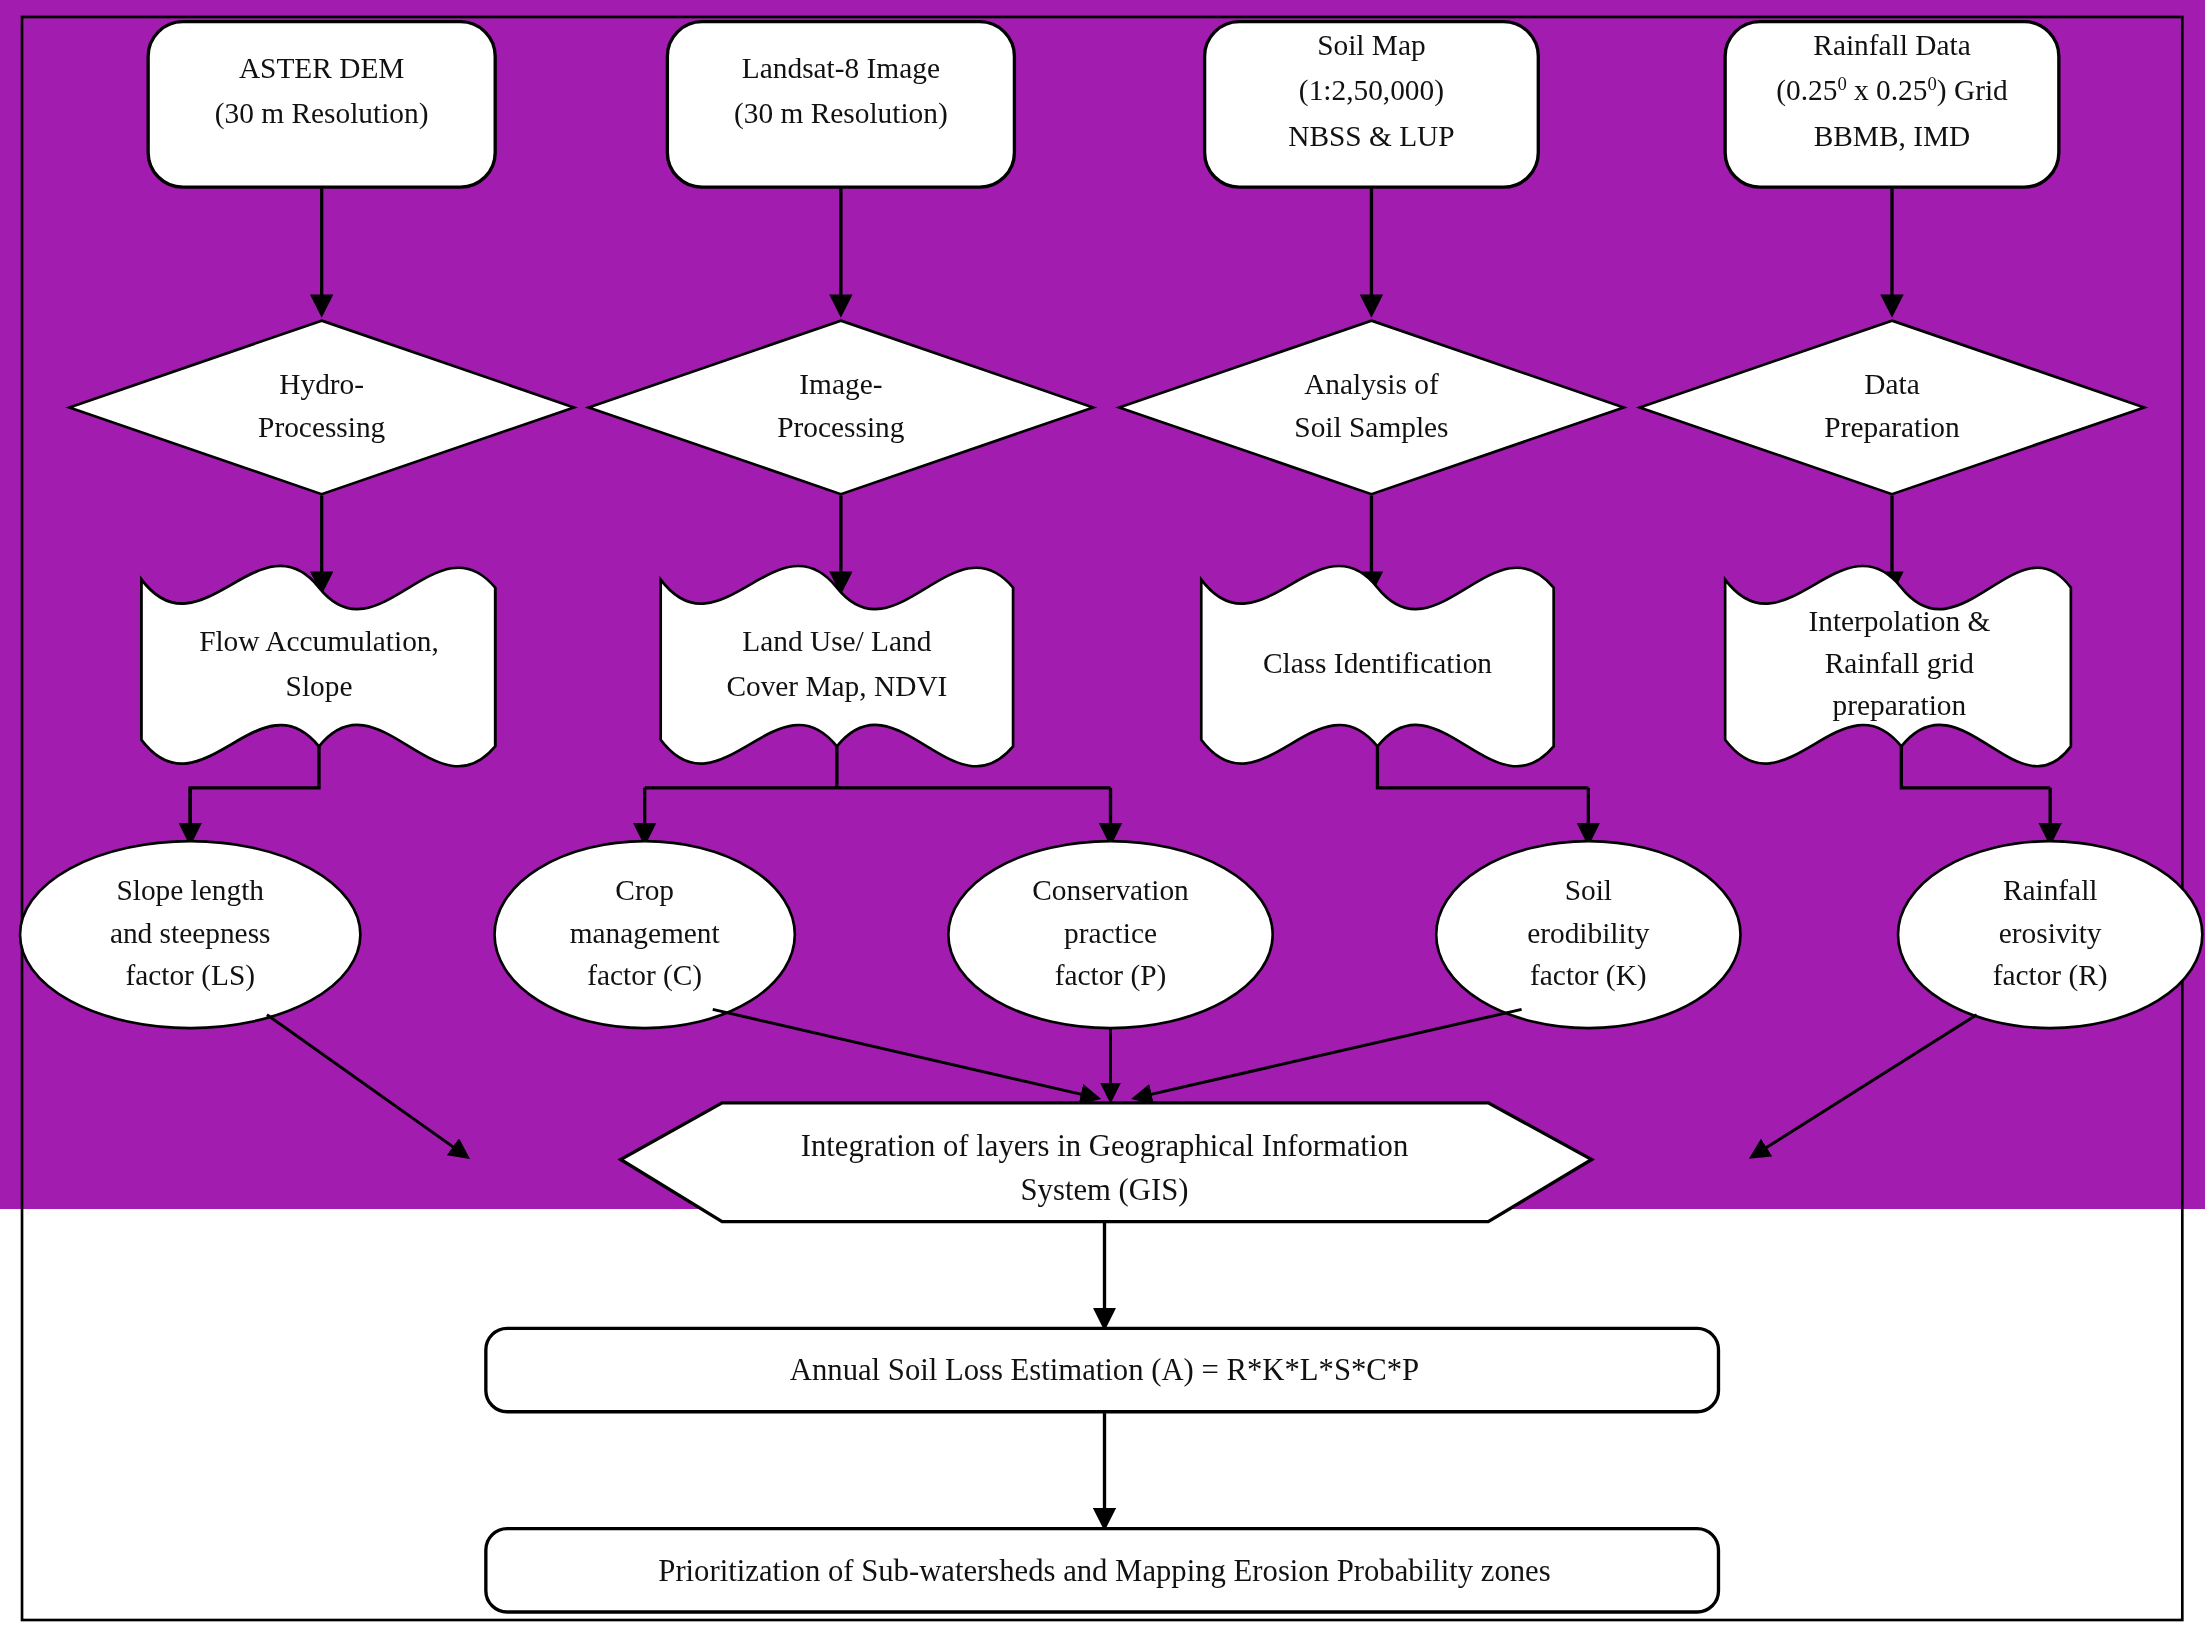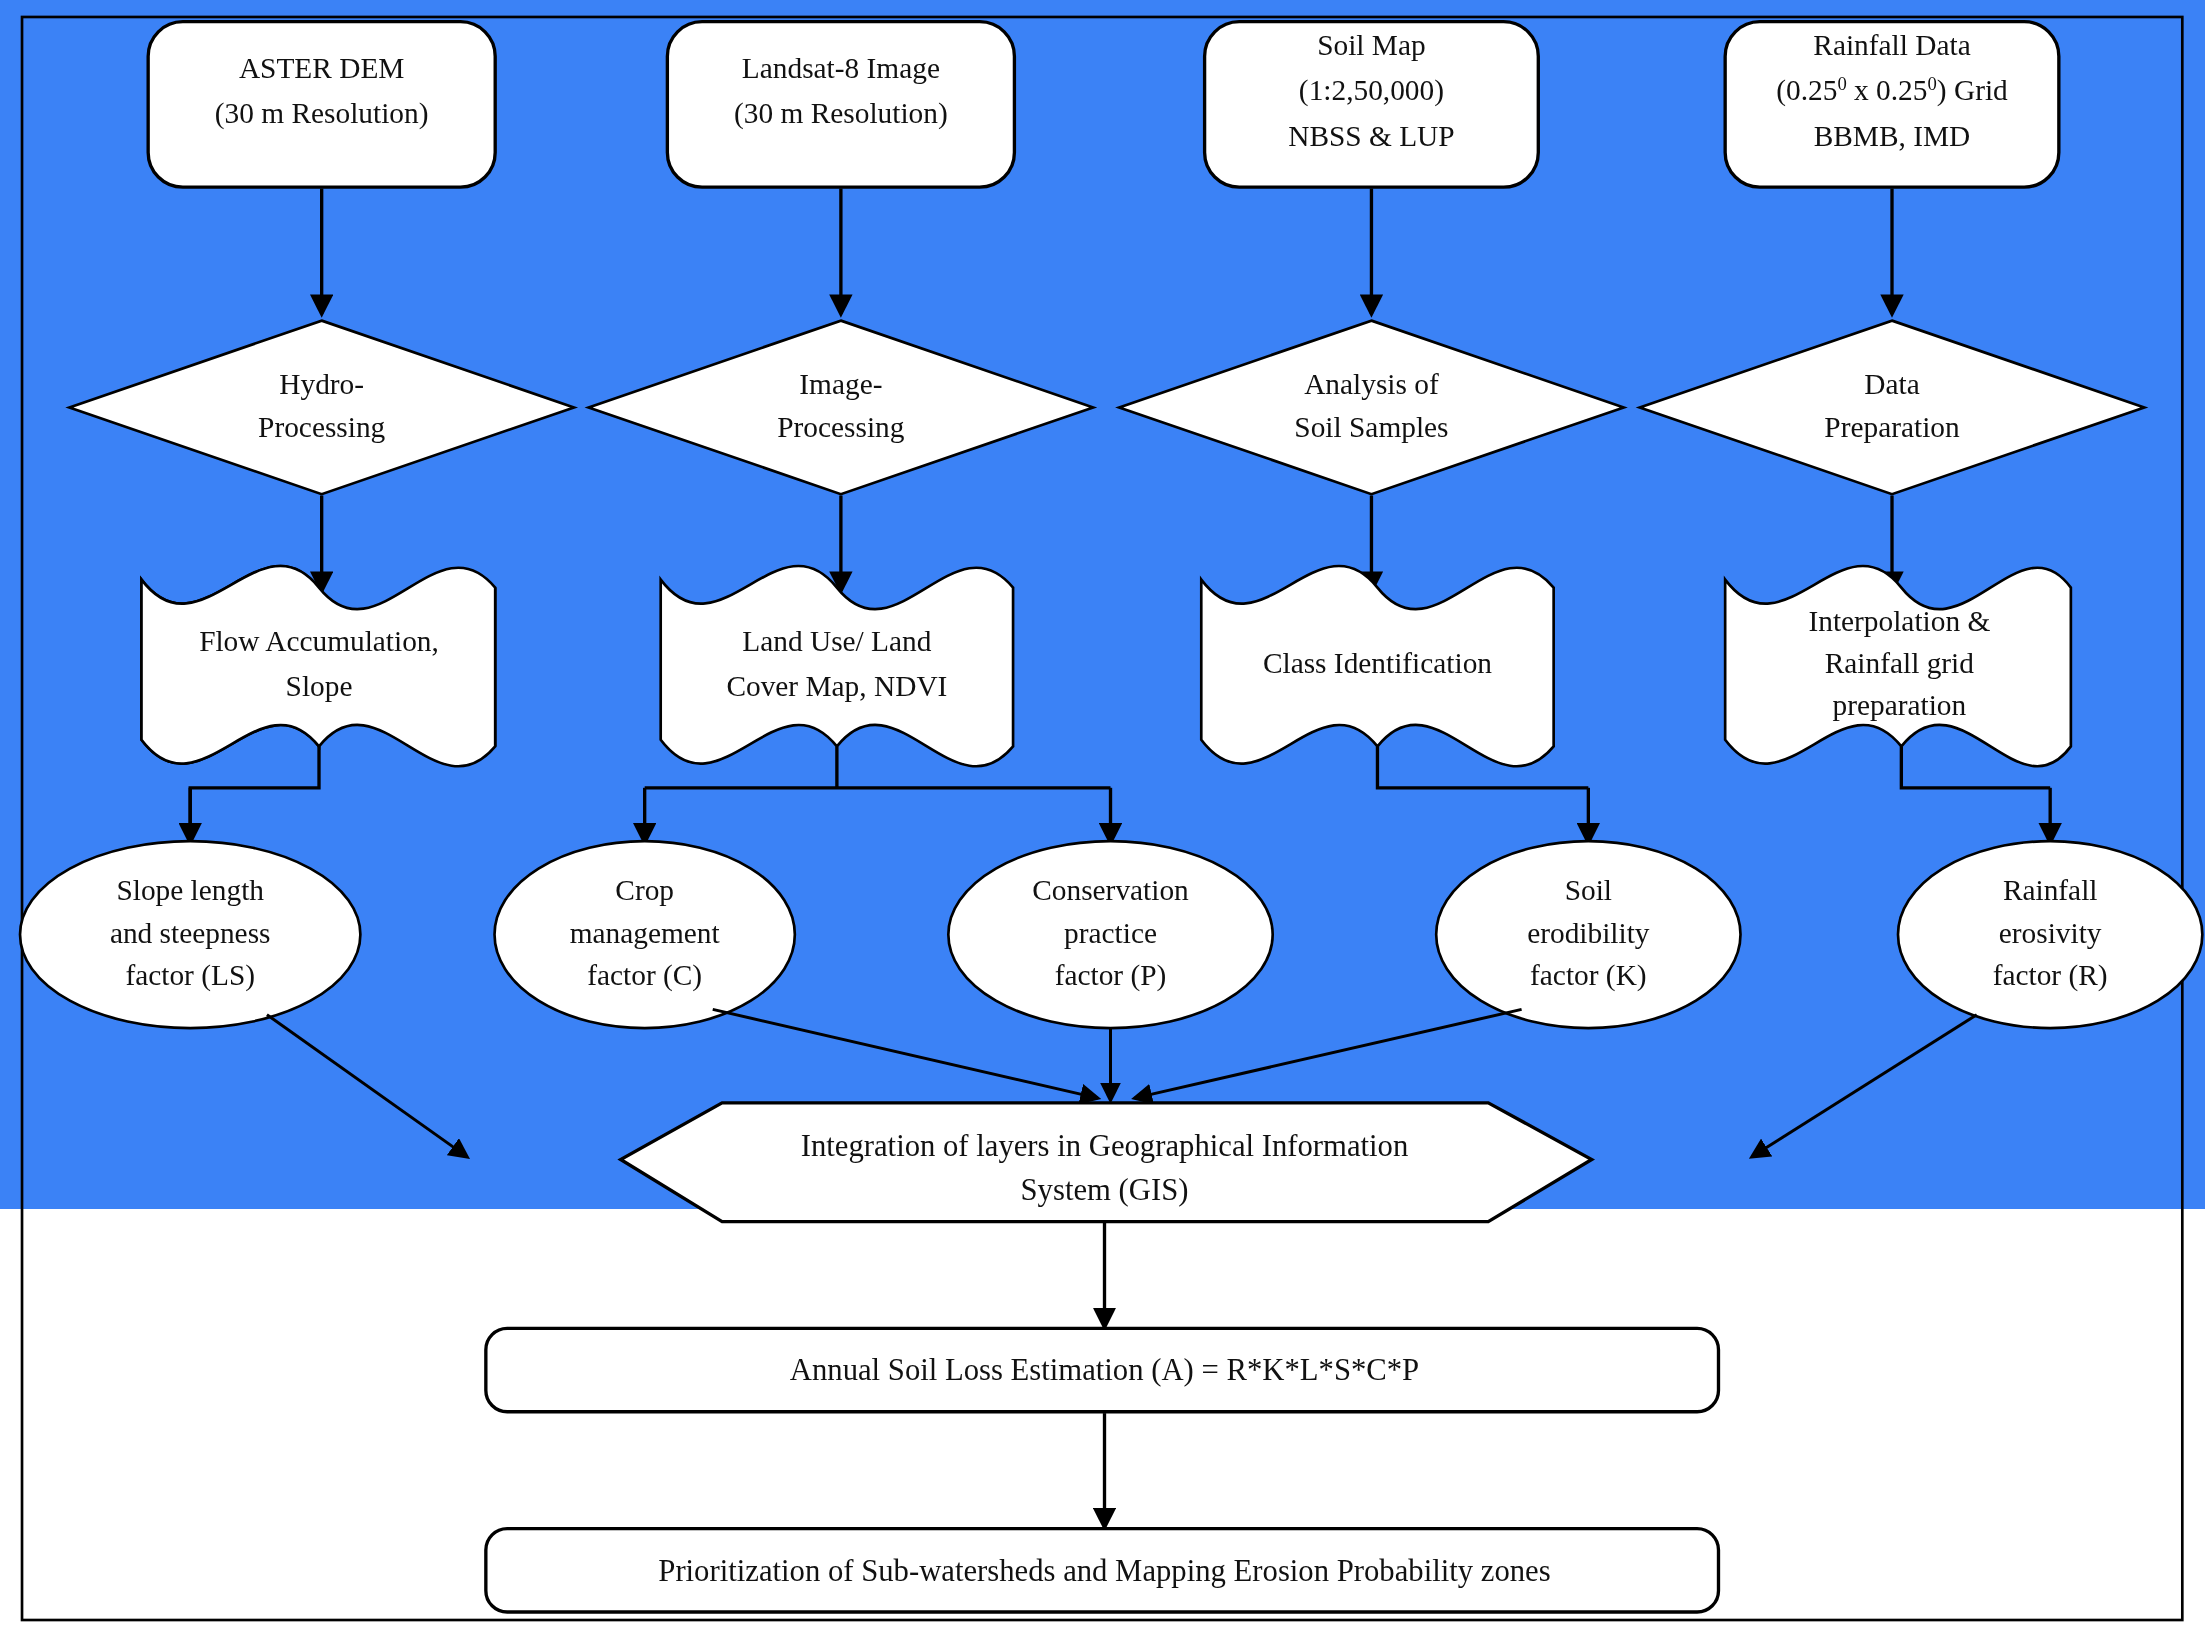--- a/index.html
+++ b/index.html
@@ -1,18 +1,18 @@
 <!DOCTYPE html>
 <html style="font-size:10.7px"><head>
 <meta charset="utf-8">
 <style>
   html,body{margin:0;padding:0;background:#ffffff;}
   body{width:2205px;height:1645px;overflow:hidden;
        font-family:"Liberation Serif","DejaVu Serif",serif;}
-  #stage{position:relative;width:2205px;height:1209px;background:#3b82f6;}
+  #stage{position:relative;width:2205px;height:1209px;background:#a21caf;}
   svg#flow{position:absolute;left:0;top:0;width:2205px;height:1645px;}
   .shape{fill:#ffffff;stroke:#000000;stroke-width:5;}
   .shape-thin{fill:#ffffff;stroke:#000000;stroke-width:4;}
   .conn{stroke:#000000;stroke-width:5;fill:none;}
   .conn-thin{stroke:#000000;stroke-width:4.5;fill:none;}
   .frame{fill:none;stroke:#000000;stroke-width:4;}
   text{font-family:"Liberation Serif","DejaVu Serif",serif;fill:#111111;}
   .t-src{font-size:44px;}
   .t-dia{font-size:44px;}
   .t-doc{font-size:44px;}

